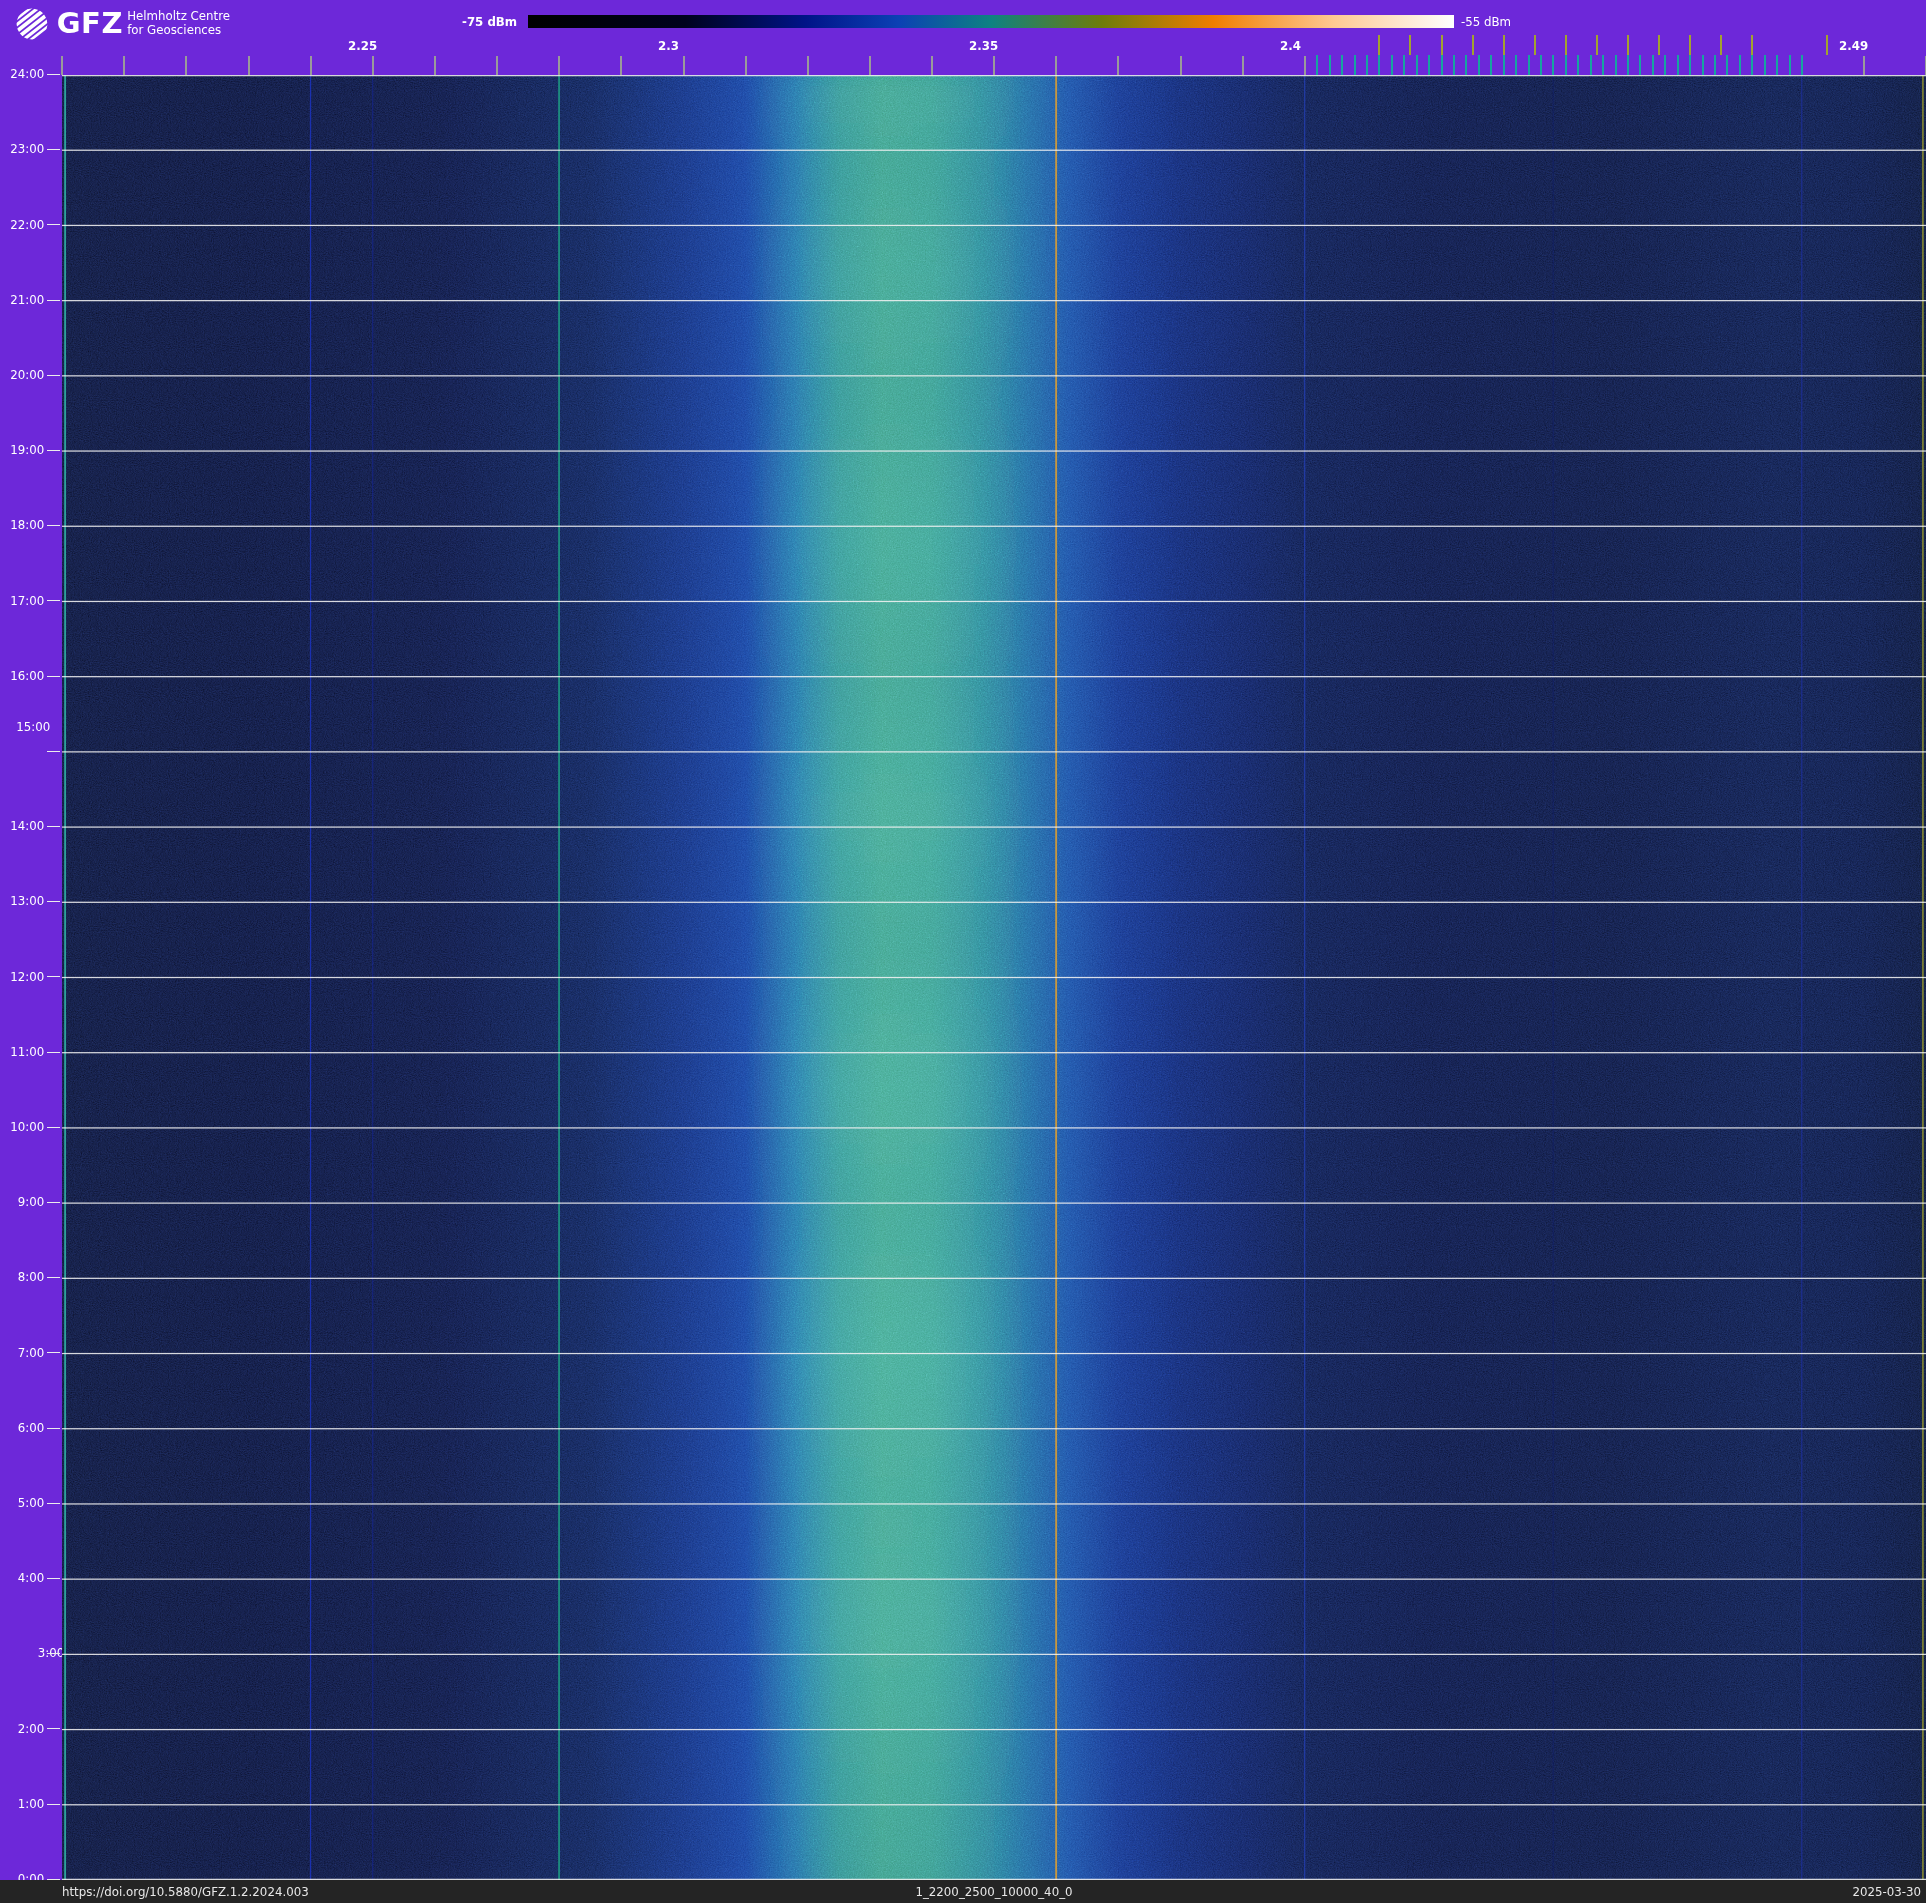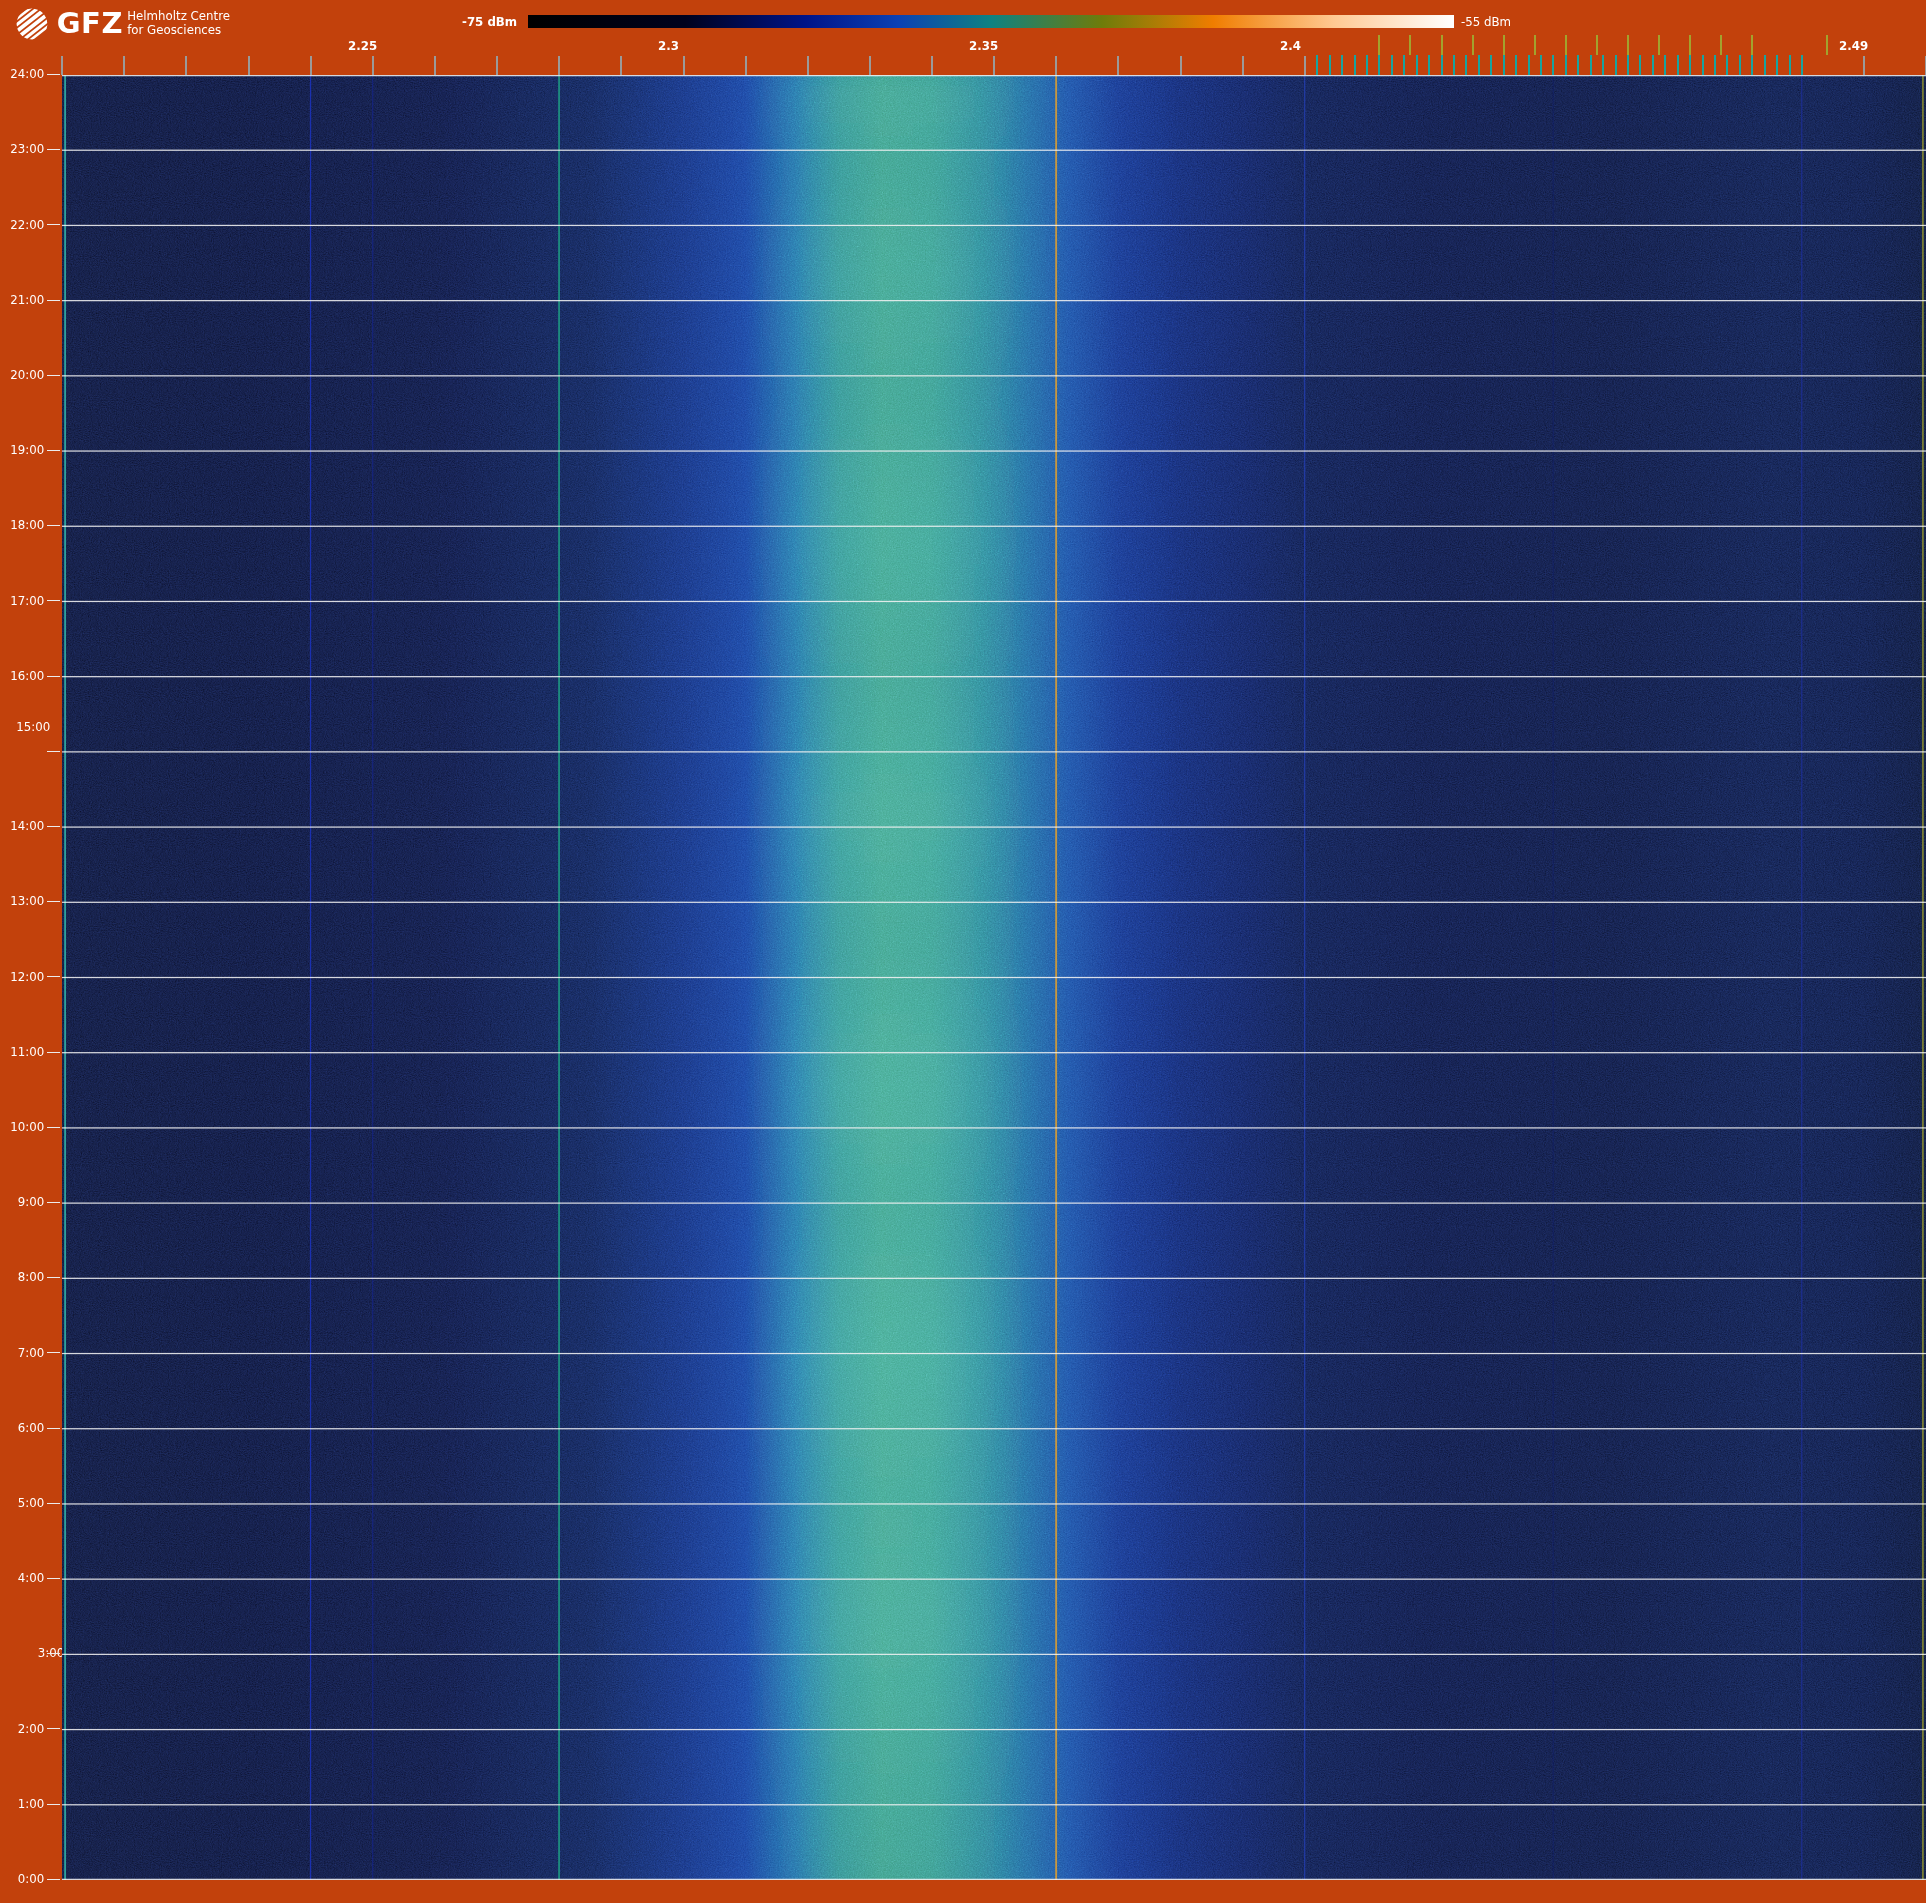--- a/index.html
+++ b/index.html
@@ -1,17 +1,17 @@
 <!DOCTYPE html>
 <html style="font-size:10px"><head>
 <meta charset="utf-8">
 <style>
   html,body{margin:0;padding:0;background:#242424;width:1926px;height:1904px;overflow:hidden;
             font-family:"DejaVu Sans","Liberation Sans",sans-serif;}
-  #canvas{position:relative;width:1926px;height:1904px;background:#c2410c;}
+  #canvas{position:relative;width:1926px;height:1904px;background:#6d28d9;}
 
   
   #logo{position:absolute;left:16px;top:6.2px;display:flex;align-items:center;height:35px;}
   #logo .brand{color:#fff;font-weight:700;font-size:29px;letter-spacing:0.6px;margin-left:8.7px;line-height:35px;}
   #logo .sub{margin-left:4px;color:#fff;font-size:11.8px;line-height:13.7px;font-weight:400;}
 
   
   #colorbar{position:absolute;left:528px;top:15px;width:926px;height:13px;}
   .cb-label{position:absolute;top:13.7px;height:16px;line-height:16px;color:#fff;font-size:11.8px;}
   #cb-min{left:462px;width:75px;text-align:left;font-weight:bold;}
@@ -309,15 +309,20 @@
         <rect x="0" y="2177.75" width="3000" height="2" fill="#f2f2f2" opacity="0.88"></rect>
         <rect x="0" y="2298.7916666666665" width="3000" height="2" fill="#f2f2f2" opacity="0.88"></rect>
         <rect x="0" y="2419.8333333333335" width="3000" height="2" fill="#f2f2f2" opacity="0.88"></rect>
         <rect x="0" y="2540.875" width="3000" height="2" fill="#f2f2f2" opacity="0.88"></rect>
         <rect x="0" y="2661.9166666666665" width="3000" height="2" fill="#f2f2f2" opacity="0.88"></rect>
         <rect x="0" y="2782.9583333333335" width="3000" height="2" fill="#f2f2f2" opacity="0.88"></rect>
         <rect x="0" y="2903" width="3000" height="2" fill="#f2f2f2" opacity="0.88"></rect>
       </svg>
     </div>
 
+  <div id="footer">
+    <div id="foot-doi" class="foot-text">https://doi.org/10.5880/GFZ.1.2.2024.003</div>
+    <div id="foot-file" class="foot-text">1_2200_2500_10000_40_0</div>
+    <div id="foot-date" class="foot-text">2025-03-30</div>
+  </div>
 
 </div>
 
 
 </body></html>

